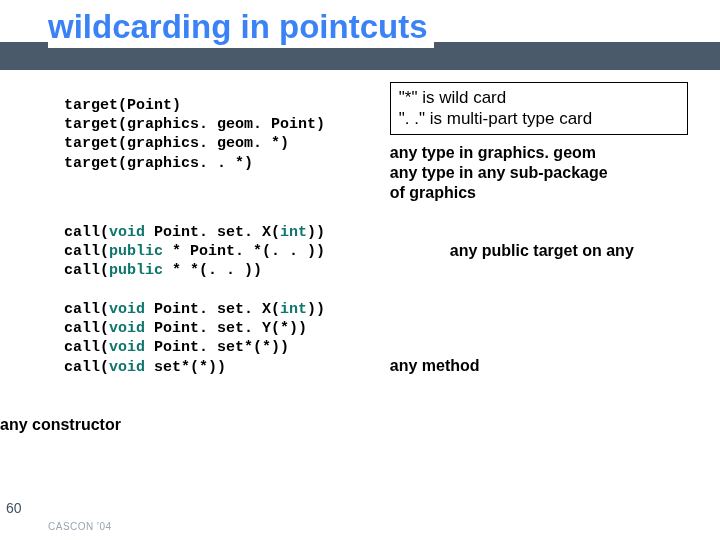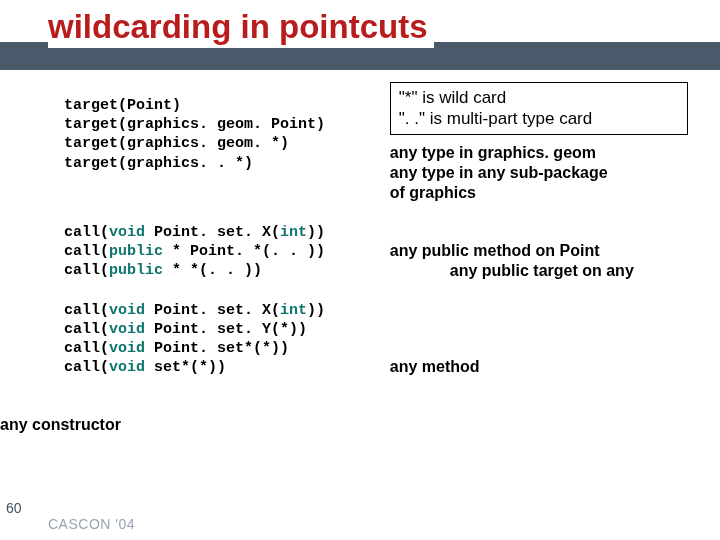--- a/index.html
+++ b/index.html
@@ -19,21 +19,21 @@
     width: 720px;
     height: 28px;
     background: #4a5a6a;
   }
   .title {
     position: absolute;
     top: 6px;
     left: 48px;
     font-size: 33px;
     font-weight: bold;
-    color: #b91c1c;
+    color: #3b82f6;
     background: #fff;
     padding: 2px 6px 2px 0;
     z-index: 2;
   }
   .content {
     position: absolute;
     top: 96px;
     left: 0;
     width: 696px;
   }
@@ -71,21 +71,21 @@
     position: absolute;
     bottom: 24px;
     left: 6px;
     font-size: 14px;
     color: #405060;
   }
   .footer {
     position: absolute;
     bottom: 8px;
     left: 48px;
-    font-size: 14px;
+    font-size: 10px;
     color: #9aa5b0;
     letter-spacing: 0.5px;
   }
   .kw { color: #0f766e; }
   .indent2 { padding-left: 60px; display: block; }
 </style>
 </head>
 <body>
 
 <div class="header-band"></div>
@@ -109,21 +109,20 @@
     </div>
   </div>
 
   <div class="spacer"></div>
 
   <div class="row">
     <div class="code-col"><span>call(</span><span class="kw">void</span><span> Point. set. X(</span><span class="kw">int</span><span>))</span>
 <span>call(</span><span class="kw">public</span><span> * Point. *(. . ))</span>
 <span>call(</span><span class="kw">public</span><span> * *(. . ))</span></div>
     <div class="note-col" style="padding-top:18px;">
-      <span>any public method on Point</span>
       <span class="indent2">any public target on any</span>
     </div>
   </div>
 
   <div class="spacer"></div>
 
   <div class="row">
     <div class="code-col"><span>call(</span><span class="kw">void</span><span> Point. set. X(</span><span class="kw">int</span><span>))</span>
 <span>call(</span><span class="kw">void</span><span> Point. set. Y(*))</span>
 <span>call(</span><span class="kw">void</span><span> Point. set*(*))</span>

